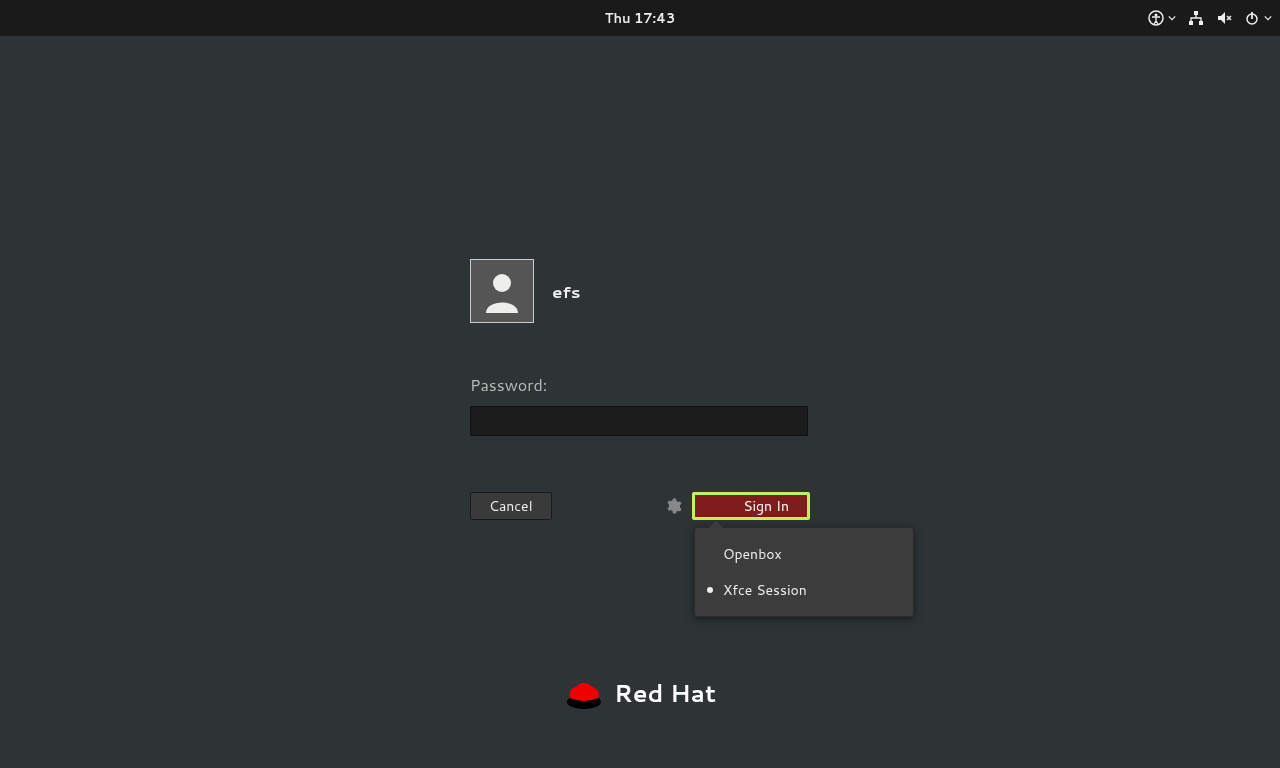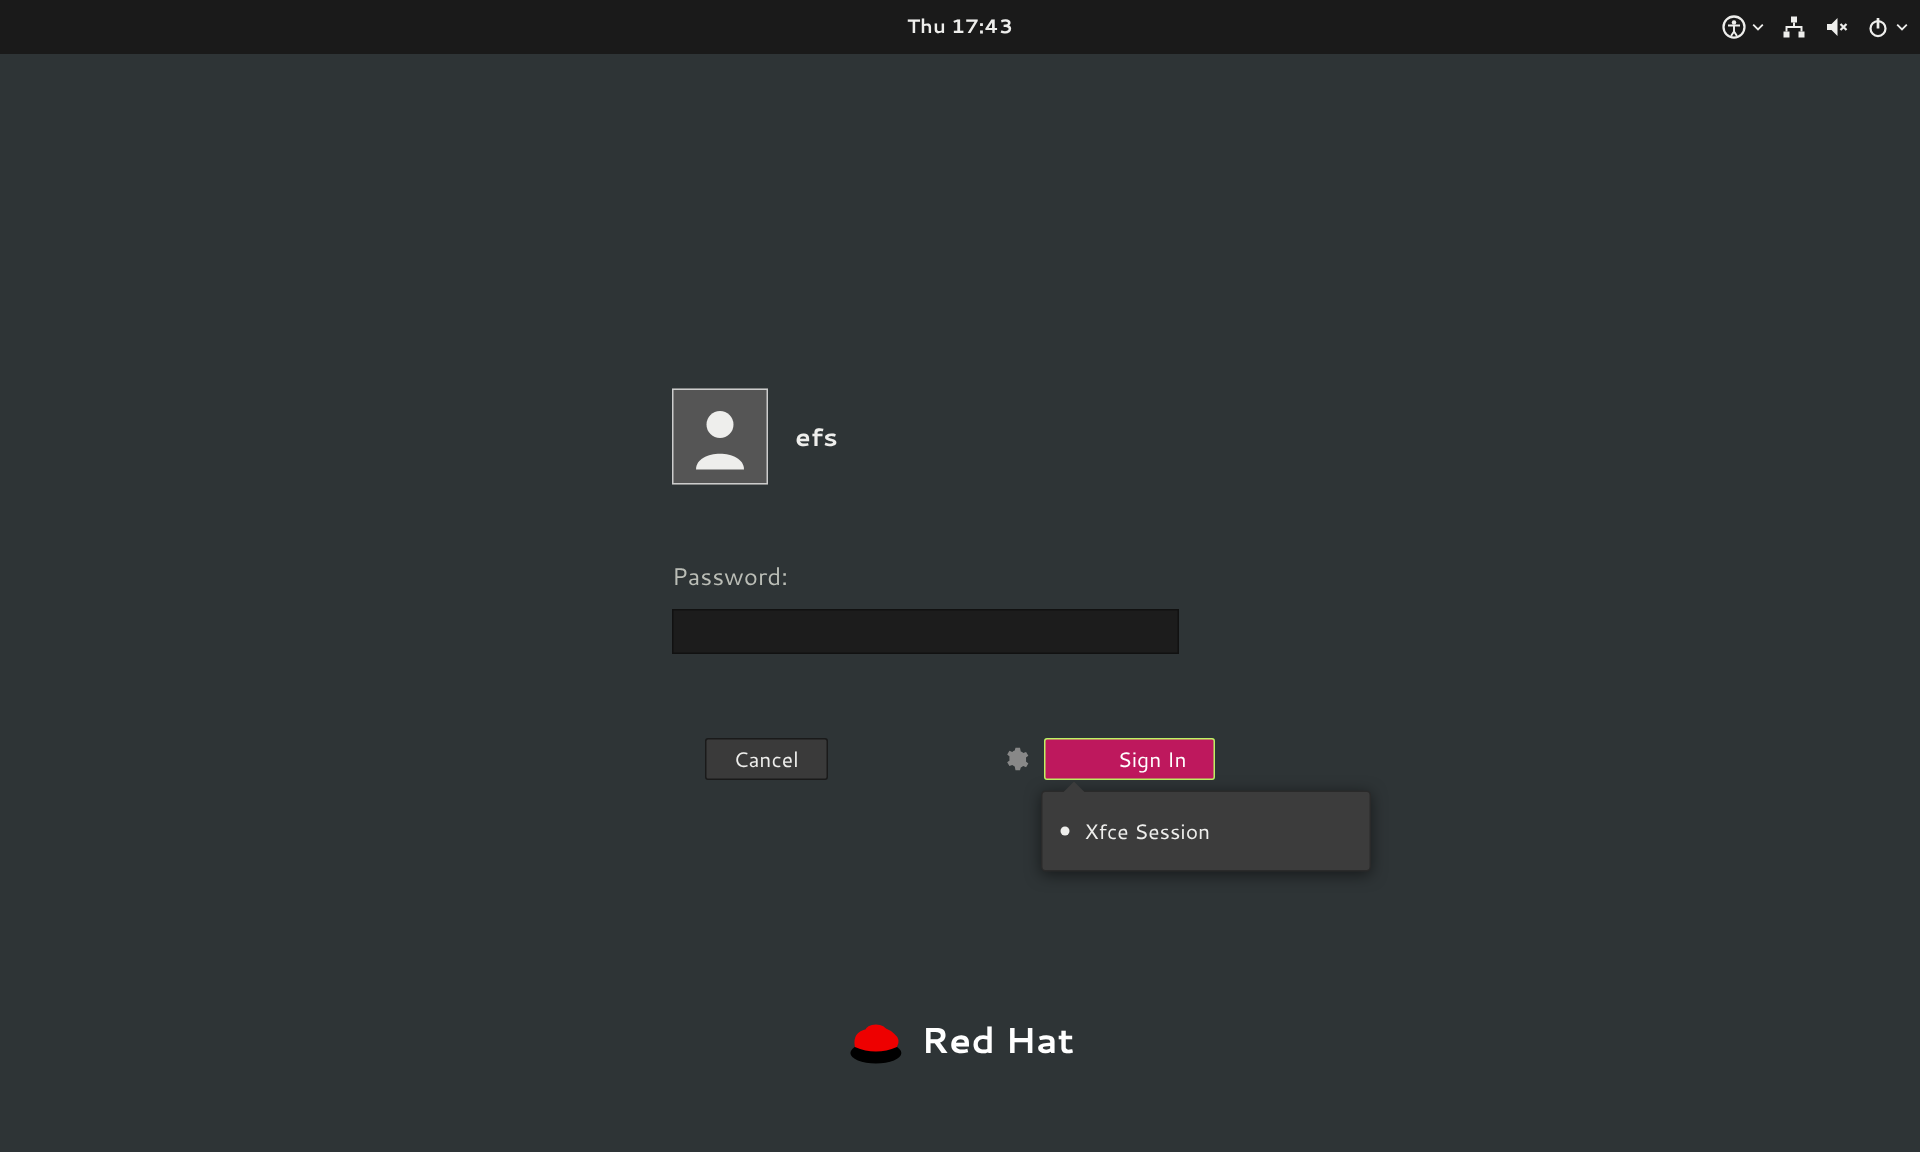--- a/index.html
+++ b/index.html
@@ -43,21 +43,21 @@
   gap: 4px;
 }
 .chevron-down {
   width: 8px;
   height: 8px;
 }
 
 
 .login-area {
   position: absolute;
-  left: 448px;
+  left: 470px;
   top: 259px;
   width: 340px;
 }
 .user-row {
   display: flex;
   align-items: center;
   gap: 18px;
 }
 .avatar-box {
   width: 64px;
@@ -107,23 +107,23 @@
   display: flex;
   align-items: center;
   justify-content: center;
   cursor: pointer;
 }
 .btn-cancel {
   background: #3a3a3a;
   color: #eeeeec;
 }
 .btn-signin {
-  background: #be185d;
+  background: #7f1d1d;
   color: #fff;
-  border: 1px solid #bef264;
+  border: 3px solid #bef264;
   padding-left: 48px;
 }
 .spacer { flex: 1; }
 .gear-wrap {
   margin-right: 10px;
   display: flex;
   align-items: center;
   justify-content: center;
 }
 
@@ -260,20 +260,23 @@
       <svg width="18" height="18" viewBox="0 0 24 24">
           <path fill="#888" d="M12 8a4 4 0 100 8 4 4 0 000-8zm9.4 4a7.6 7.6 0 00-.1-1.3l2.1-1.6-2-3.4-2.5 1a7.5 7.5 0 00-2.2-1.3L16 2h-4l-.7 2.4a7.5 7.5 0 00-2.2 1.3l-2.5-1-2 3.4 2.1 1.6A7.6 7.6 0 006.6 12c0 .4 0 .9.1 1.3l-2.1 1.6 2 3.4 2.5-1c.7.5 1.4 1 2.2 1.3L12 22h4l.7-2.4c.8-.3 1.5-.8 2.2-1.3l2.5 1 2-3.4-2.1-1.6c.1-.4.1-.9.1-1.3z"></path>
         </svg>
     </span>
   </div>
   <div class="btn btn-signin">Sign In</div>
 </div>
 
 <div class="session-menu">
   <div class="session-item">
+    <span>Openbox</span>
+  </div>
+  <div class="session-item">
     <span class="bullet"></span>
     <span>Xfce Session</span>
   </div>
 </div>
 
 <div class="branding">
   <span>
     <svg width="40" height="34" viewBox="0 0 40 34">
       <ellipse cx="20" cy="26" rx="17" ry="7" fill="#000"></ellipse>
       <path d="M6 22 Q4 12 14 10 Q24 6 32 13 Q37 17 34 22 Q20 28 6 22 Z" fill="#ee0000"></path>

